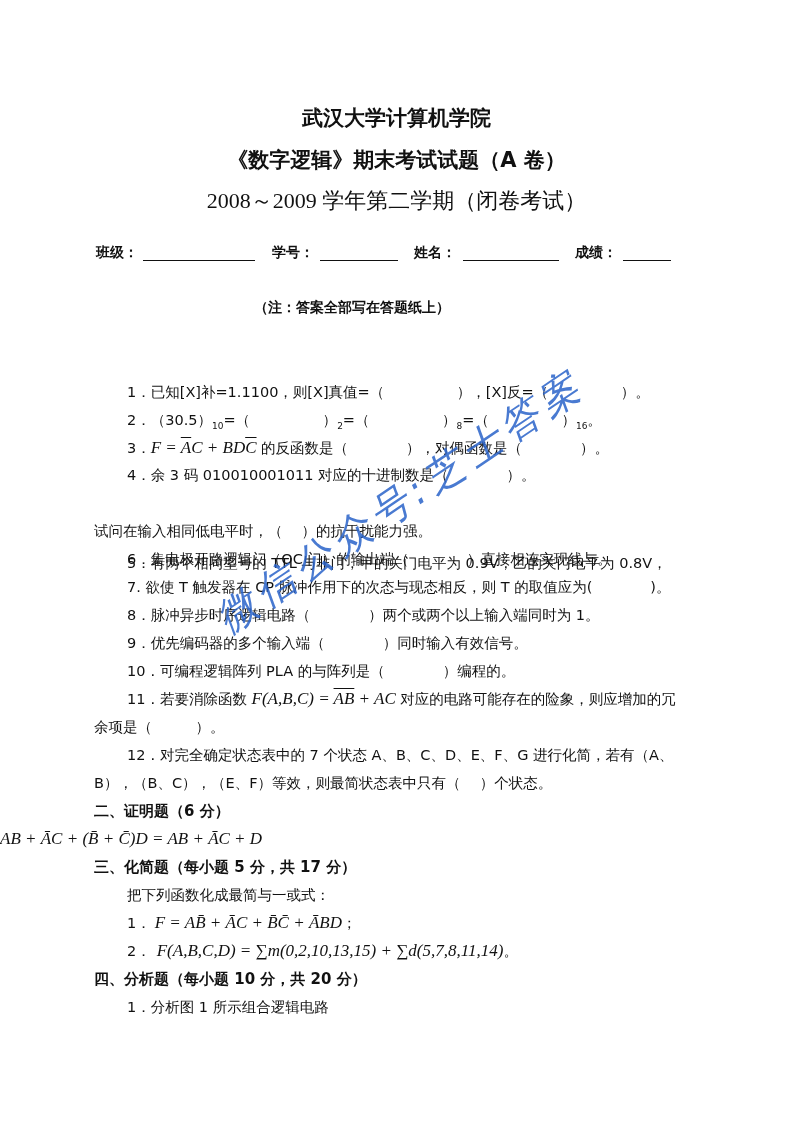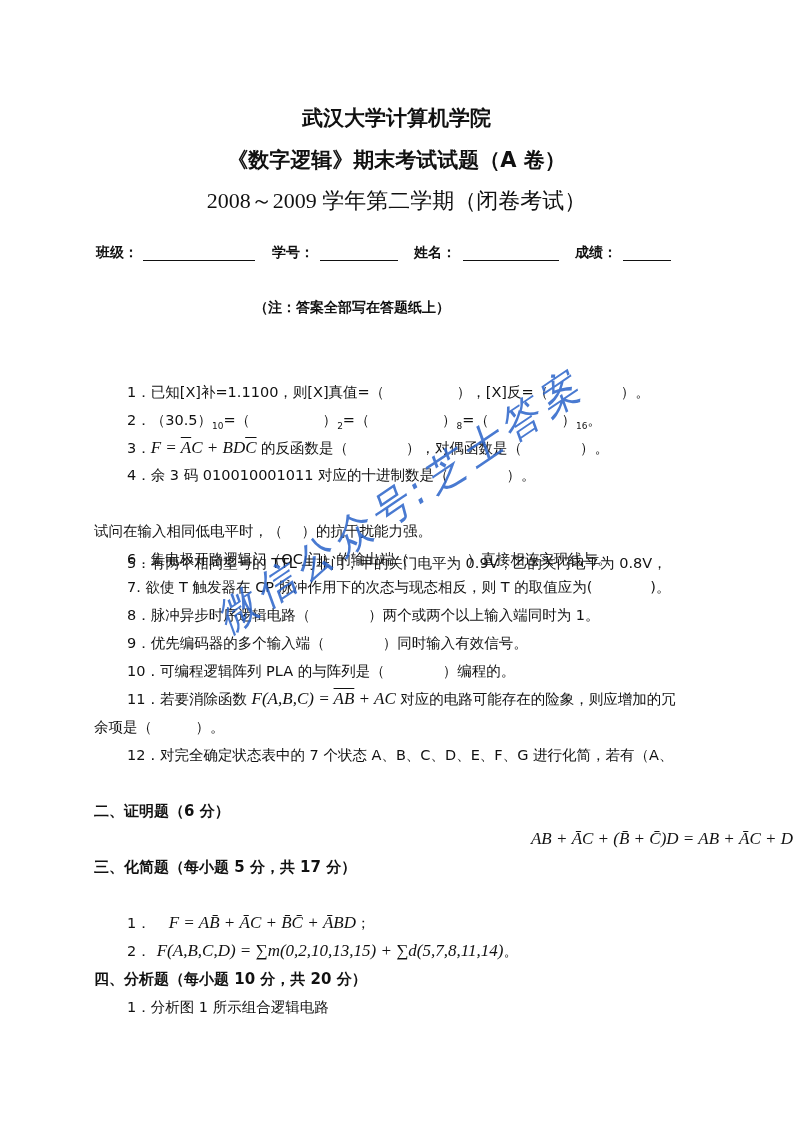--- a/index.html
+++ b/index.html
@@ -55,27 +55,29 @@
   <div class="t q" style="top:550px;">6．集电极开路逻辑门（OC 门）的输出端（　　　　）直接相连实现线与。</div>
   <div class="t q" style="top:578px;">7. 欲使 T 触发器在 CP 脉冲作用下的次态与现态相反，则 T 的取值应为(　　　　)。</div>
   <div class="t q" style="top:606px;">8．脉冲异步时序逻辑电路（　　　　）两个或两个以上输入端同时为 1。</div>
   <div class="t q" style="top:634px;">9．优先编码器的多个输入端（　　　　）同时输入有效信号。</div>
   <div class="t q" style="top:662px;">10．可编程逻辑阵列 PLA 的与阵列是（　　　　）编程的。</div>
   <div class="t q" style="top:689px;">
     <span>11．若要消除函数 </span><span class="math"><span>F(A,B,C) = </span><span class="ol">AB</span><span> + AC</span></span><span> 对应的电路可能存在的险象，则应增加的冗</span>
   </div>
   <div class="t qc" style="top:718px;">余项是（　　　）。</div>
   <div class="t q" style="top:746px;">12．对完全确定状态表中的 7 个状态 A、B、C、D、E、F、G 进行化简，若有（A、</div>
+  <div class="t qc" style="top:774px;">B），（B、C），（E、F）等效，则最简状态表中只有（　 ）个状态。</div>
 
   <div class="t sec" style="top:802px;">二、证明题（6 分）</div>
-  <div class="t math" style="top:829px; left:0; width:793px; text-align:right;">AB + ĀC + (B̄ + C̄)D = AB + ĀC + D</div>
+  <div class="t math" style="top:829px; left:0; width:793px; text-align:left;">AB + ĀC + (B̄ + C̄)D = AB + ĀC + D</div>
 
   <div class="t sec" style="top:858px;">三、化简题（每小题 5 分，共 17 分）</div>
+  <div class="t q" style="top:886px;">把下列函数化成最简与一或式：</div>
   <div class="t q" style="top:913px;">
-    <span>1．</span><span class="math" style="margin-left:18px;">F = AB̄ + ĀC + B̄C̄ + ĀBD</span><span>；</span>
+    <span>1．</span><span class="math" style="margin-left:4px;">F = AB̄ + ĀC + B̄C̄ + ĀBD</span><span>；</span>
   </div>
   <div class="t q" style="top:941px;">
     <span>2．</span><span class="math" style="margin-left:6px;">F(A,B,C,D) = ∑m(0,2,10,13,15) + ∑d(5,7,8,11,14)</span><span>。</span>
   </div>
 
   <div class="t sec" style="top:970px;">四、分析题（每小题 10 分，共 20 分）</div>
   <div class="t q" style="top:998px;">1．分析图 1 所示组合逻辑电路</div>
 
   <div class="wm">微信公众号:芝士答案</div>
 </div>

